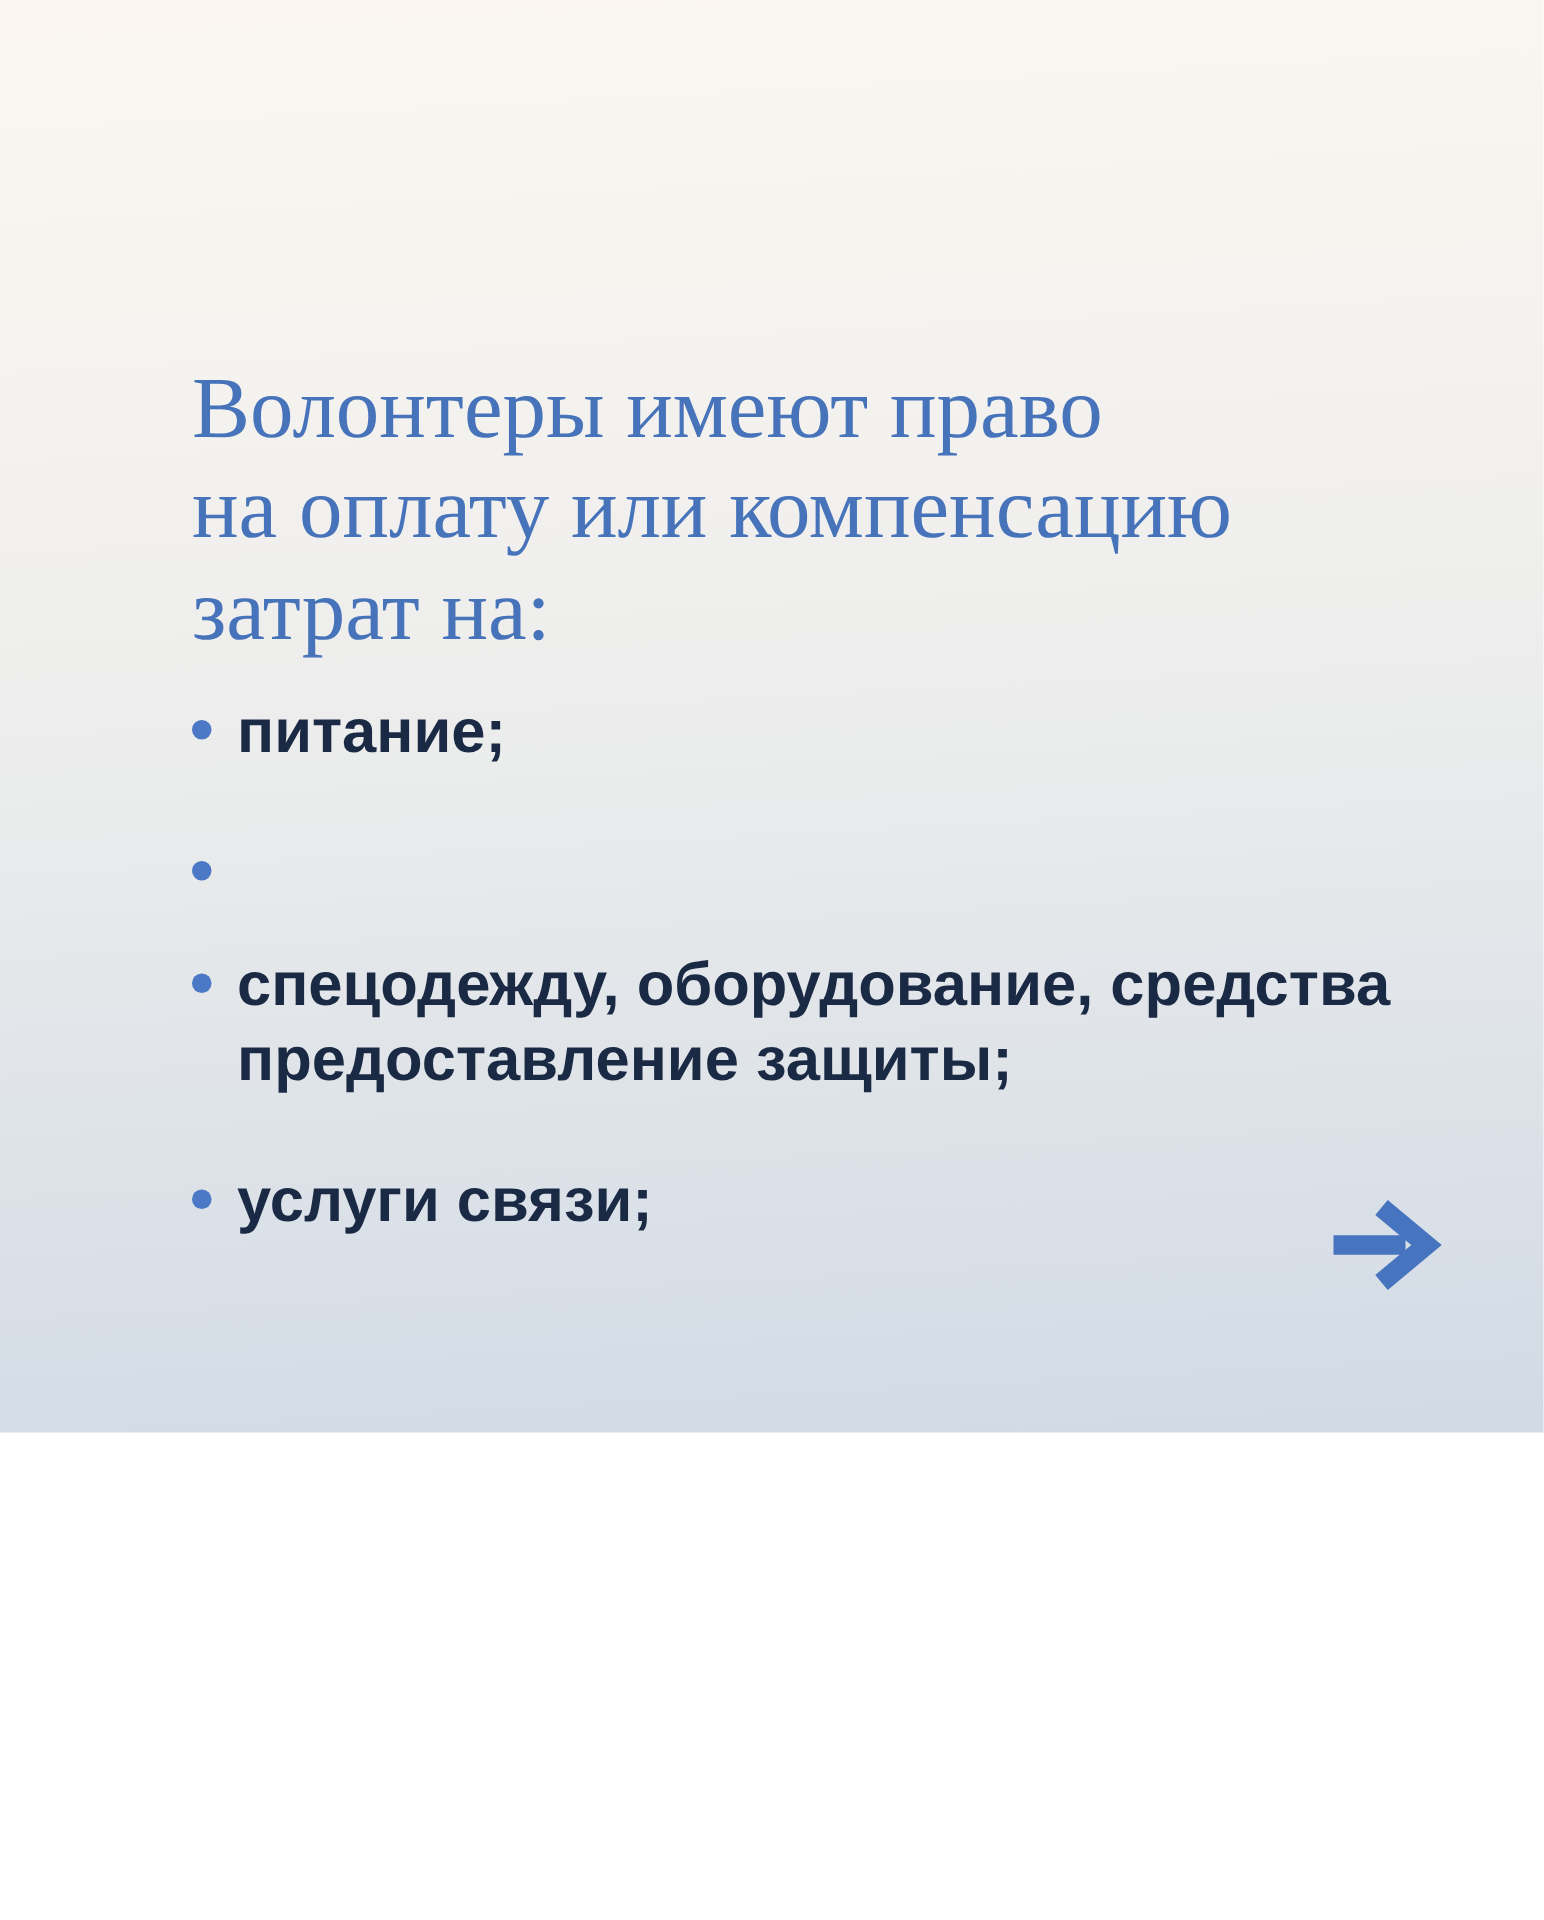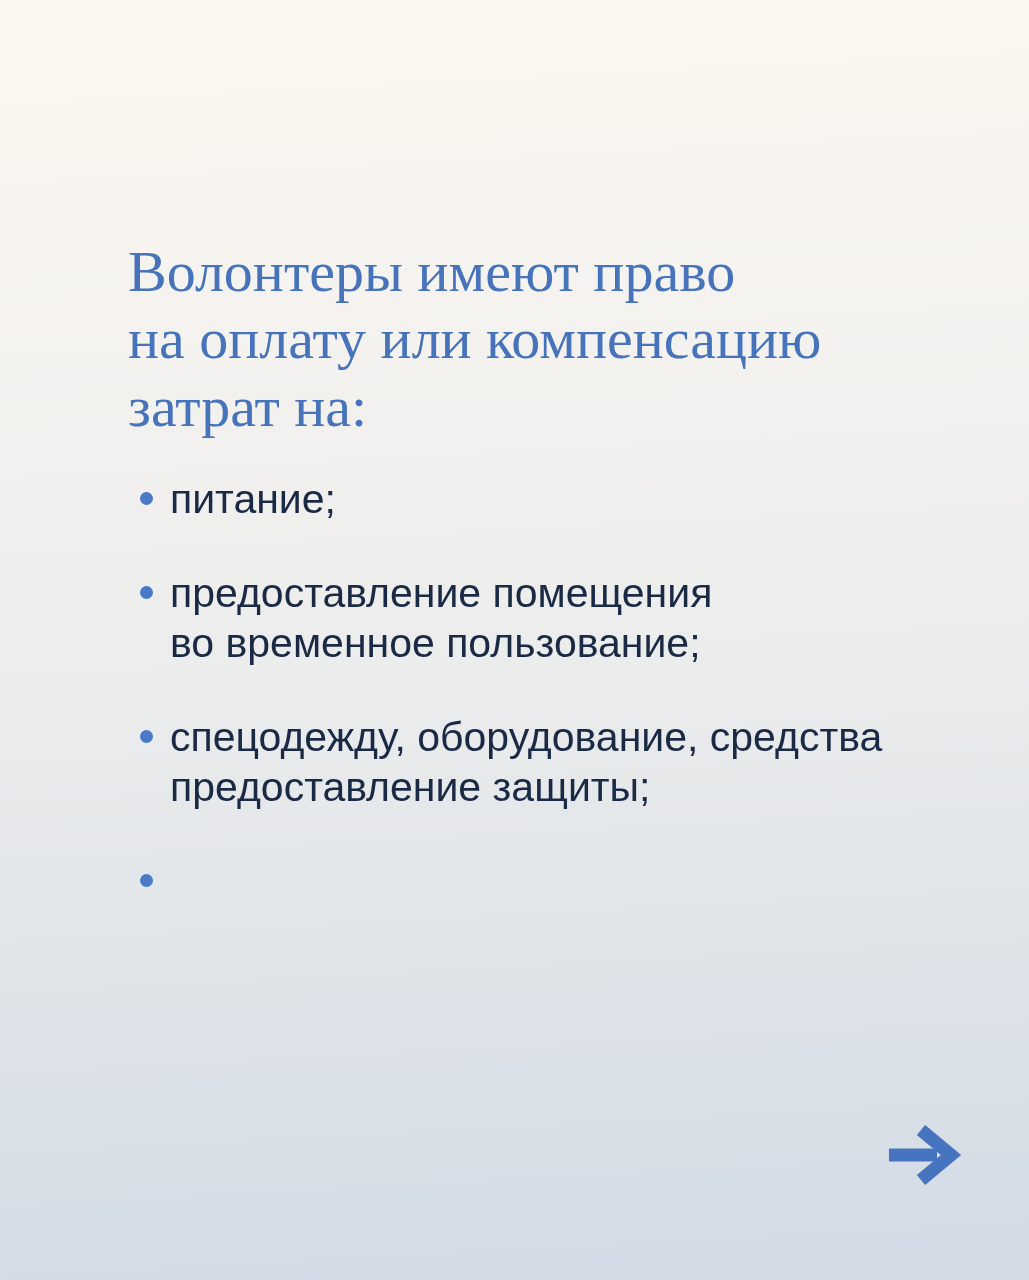--- a/index.html
+++ b/index.html
@@ -11,21 +11,21 @@
     --bg-mid:#ebecec;
     --bg-bottom:#d1dae5;
   }
   html,body{margin:0;padding:0;}
   body{
     width:1029px;height:1280px;overflow:hidden;
     font-family:"Liberation Sans", sans-serif;
   }
   .card{
     position:relative;
-    width:1029px;height:1280px;
+    width:1029px;height:955px;
     background:linear-gradient(177deg,
       var(--bg-top) 0%,
       #f4f2ef 28%,
       var(--bg-mid) 52%,
       var(--bg-bottom) 100%);
   }
   .title{
     position:absolute;
     left:128px;top:238px;
     margin:0;
@@ -33,23 +33,24 @@
     font-family:"Liberation Serif", serif;
     font-weight:400;
     font-size:58px;
     line-height:1.16;
     color:var(--heading-blue);
     white-space:pre-line;
   }
   .benefits{
     position:absolute;
     left:128px;top:462px;
-    margin:12px;padding:0;
+    margin:0;padding:0;
     list-style:none;
     width:830px;
+    font-weight:bold;
   }
   .benefit{
     display:flex;
     align-items:flex-start;
     gap:17px;
     margin:0 0 44px 0;
   }
   .bullet{
     flex:0 0 auto;
     width:13px;height:13px;
@@ -83,33 +84,32 @@
 
   <ul class="benefits">
 
       <li class="benefit">
         <span class="bullet"></span>
         <span class="benefit-text">питание;</span>
       </li>
 
       <li class="benefit">
         <span class="bullet"></span>
-        <span class="benefit-text">предоставление помещения
-во временное пользование;</span>
       </li>
 
       <li class="benefit">
         <span class="bullet"></span>
         <span class="benefit-text">спецодежду, оборудование, средства
 предоставление защиты;</span>
       </li>
 
 
       <li class="benefit">
         <span class="bullet"></span>
+        <span class="benefit-text">услуги связи;</span>
       </li>
     </ul>
 
   <div class="next">
     <svg viewBox="0 0 80 70" xmlns="http://www.w3.org/2000/svg" fill="none" stroke="currentColor" stroke-width="13" stroke-linecap="butt" stroke-linejoin="miter">
       <path d="M4 35 H52"></path>
       <path d="M36 10 L66 35 L36 60"></path>
     </svg>
   </div>
 

